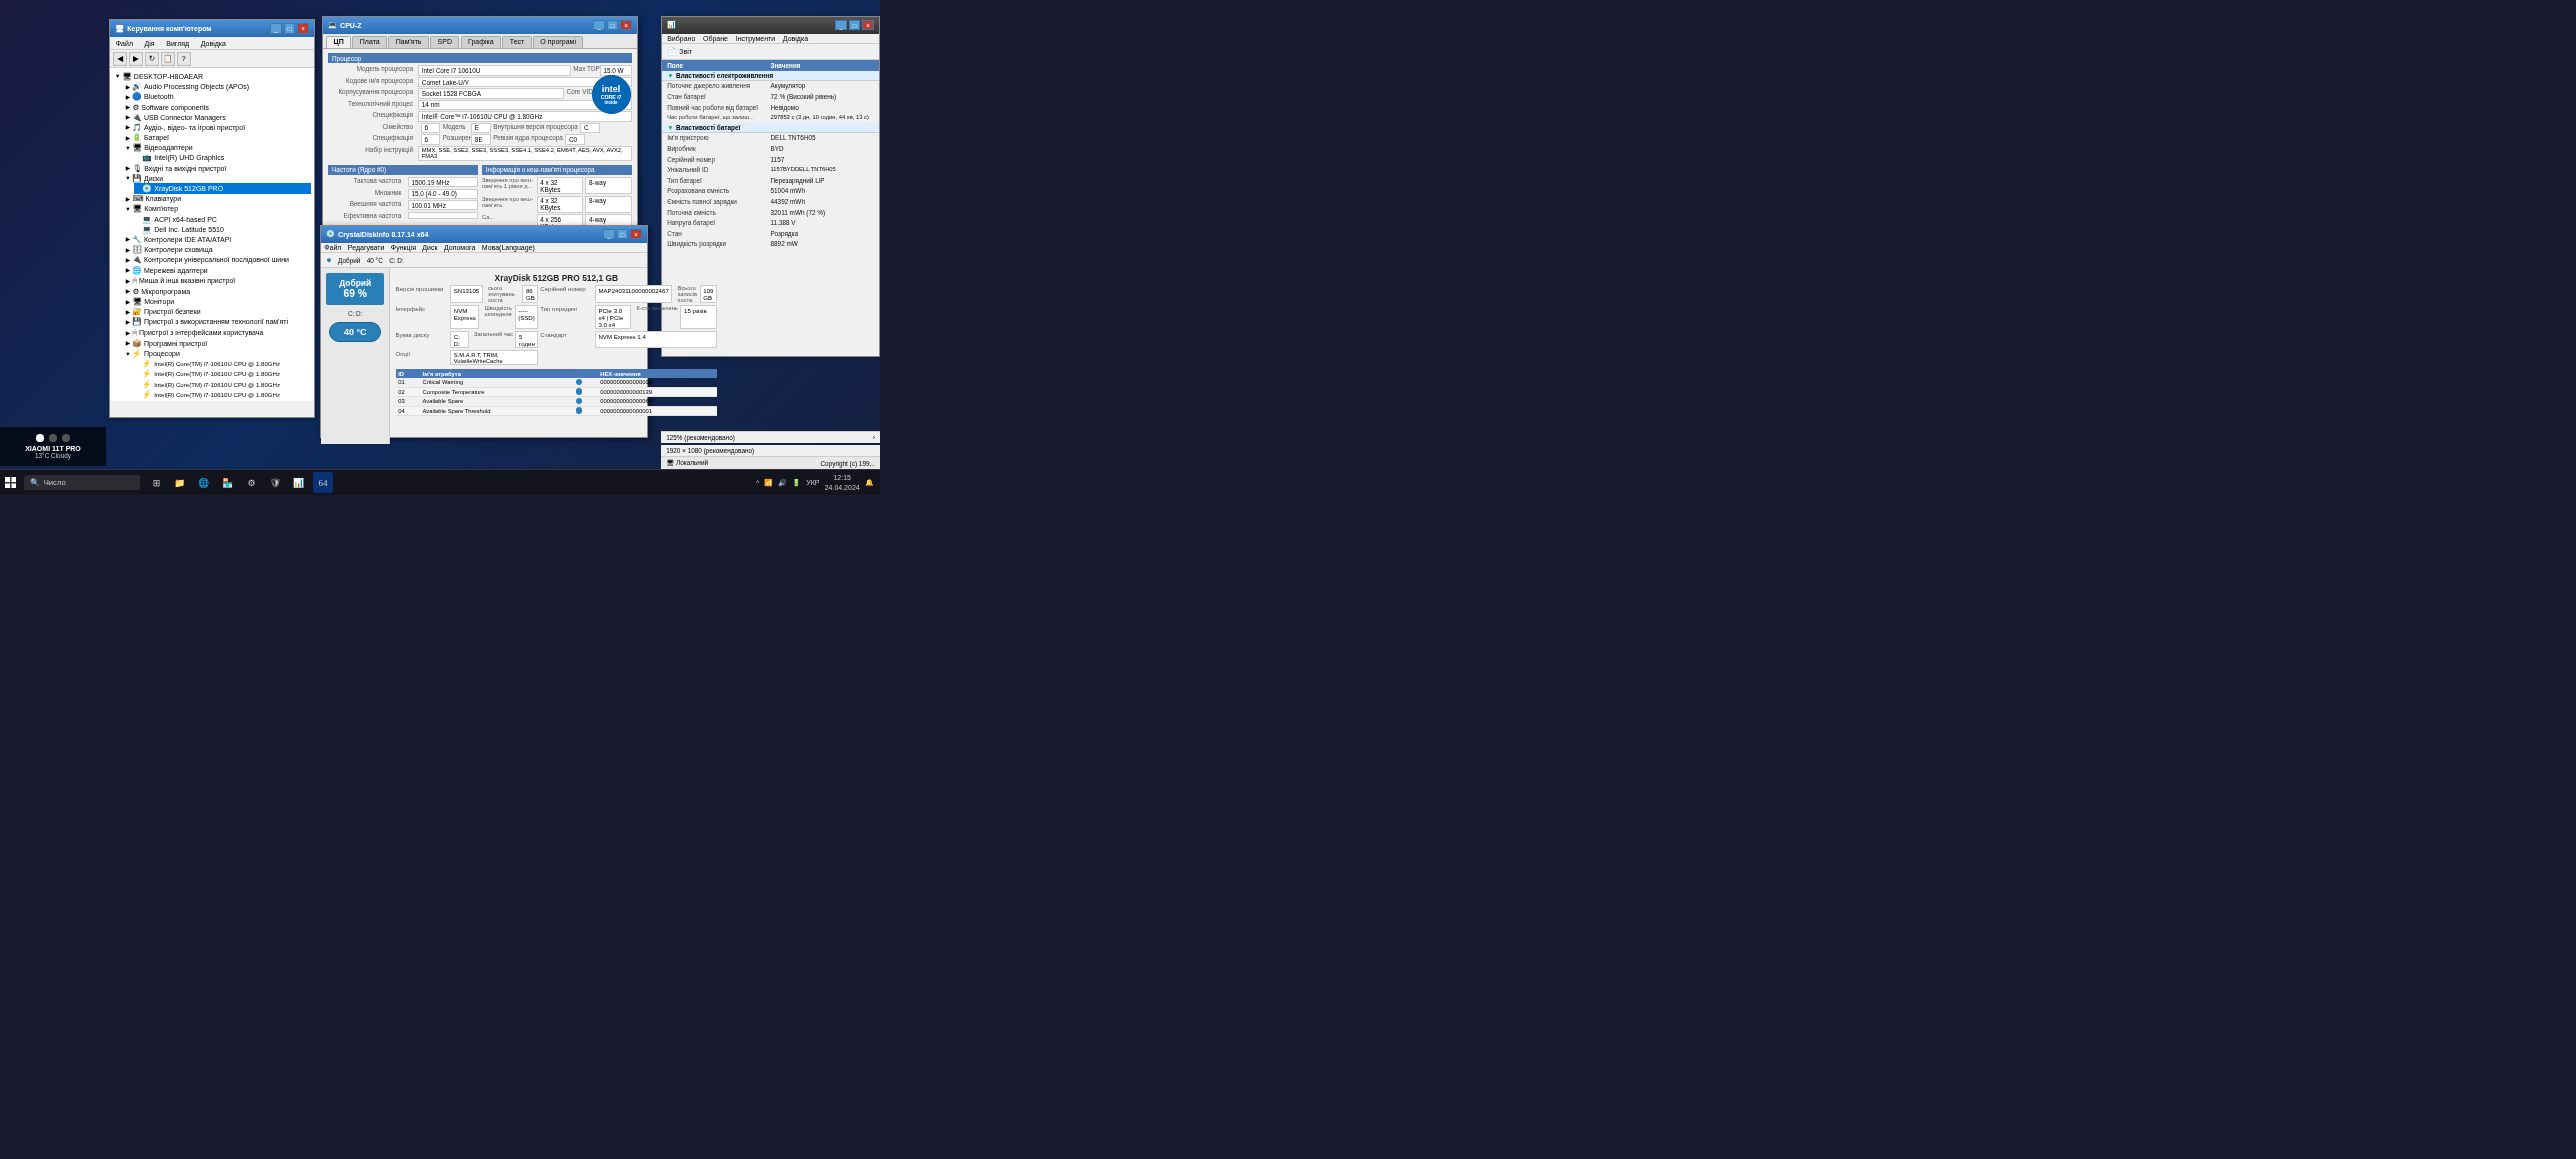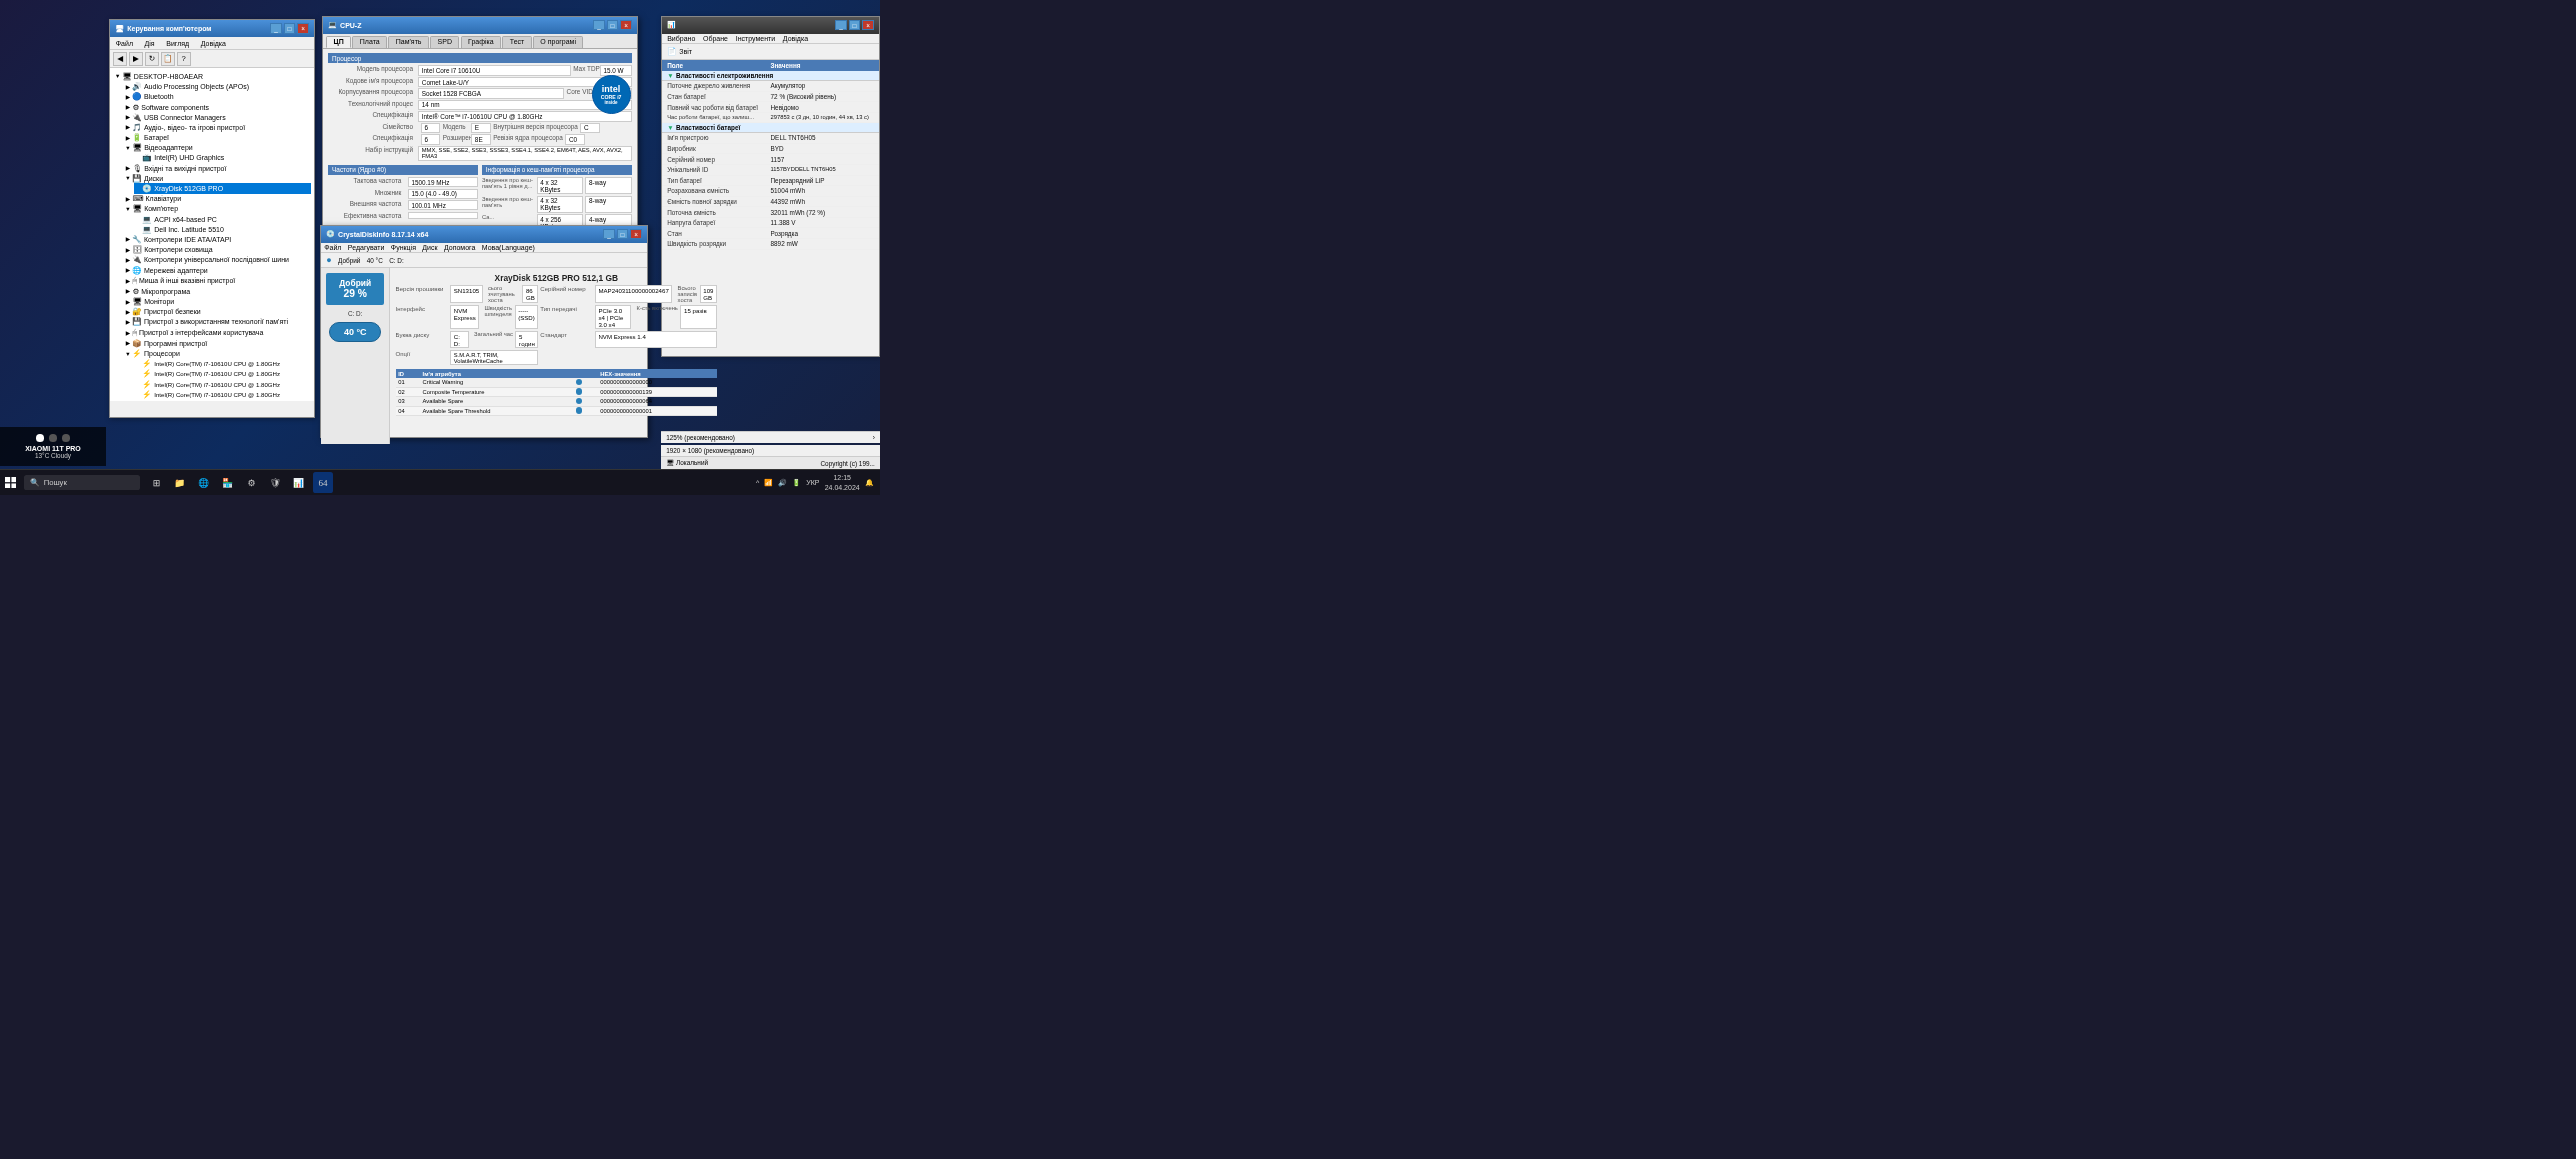--- a/index.html
+++ b/index.html
@@ -934,21 +934,21 @@
     <span style="color:#2980b9; font-size:9px;">●</span>
     <span>Добрий</span>
     <span>40 °C</span>
     <span>C: D:</span>
   </div>
 
   <div class="crystal-content">
     <div class="crystal-left">
       <div class="health-badge">
         <div>Добрий</div>
-        <div class="health-percent">29 %</div>
+        <div class="health-percent">69 %</div>
       </div>
       <div class="drive-label">C: D:</div>
       <div class="temp-badge">
         <span>40 °C</span>
       </div>
     </div>
 
     <div class="crystal-main">
       <div class="crystal-drive-title">XrayDisk 512GB PRO 512,1 GB</div>
 
@@ -1154,21 +1154,21 @@
   <div class="taskbar-icon">
     <svg width="11.6" height="11.6" viewBox="0 0 18 18" fill="white">
       <rect x="0" y="0" width="8" height="8"></rect>
       <rect x="10" y="0" width="8" height="8"></rect>
       <rect x="0" y="10" width="8" height="8"></rect>
       <rect x="10" y="10" width="8" height="8"></rect>
     </svg>
   </div>
   <div class="taskbar-search">
     <span style="margin-right:3.9px; color:#aaa;">🔍</span>
-    <span>Пошук</span>
+    <span>Число</span>
   </div>
   <div class="taskbar-icons">
     <div class="taskbar-icon">⊞</div>
     <div class="taskbar-icon">📁</div>
     <div class="taskbar-icon">🌐</div>
     <div class="taskbar-icon">🏪</div>
     <div class="taskbar-icon">⚙</div>
     <div class="taskbar-icon">🛡</div>
     <div class="taskbar-icon">📊</div>
     <div class="taskbar-icon" style="background:rgba(0,80,200,0.5); border-radius:2.6px;font-family:Liberation Serif, serif;">64</div>

